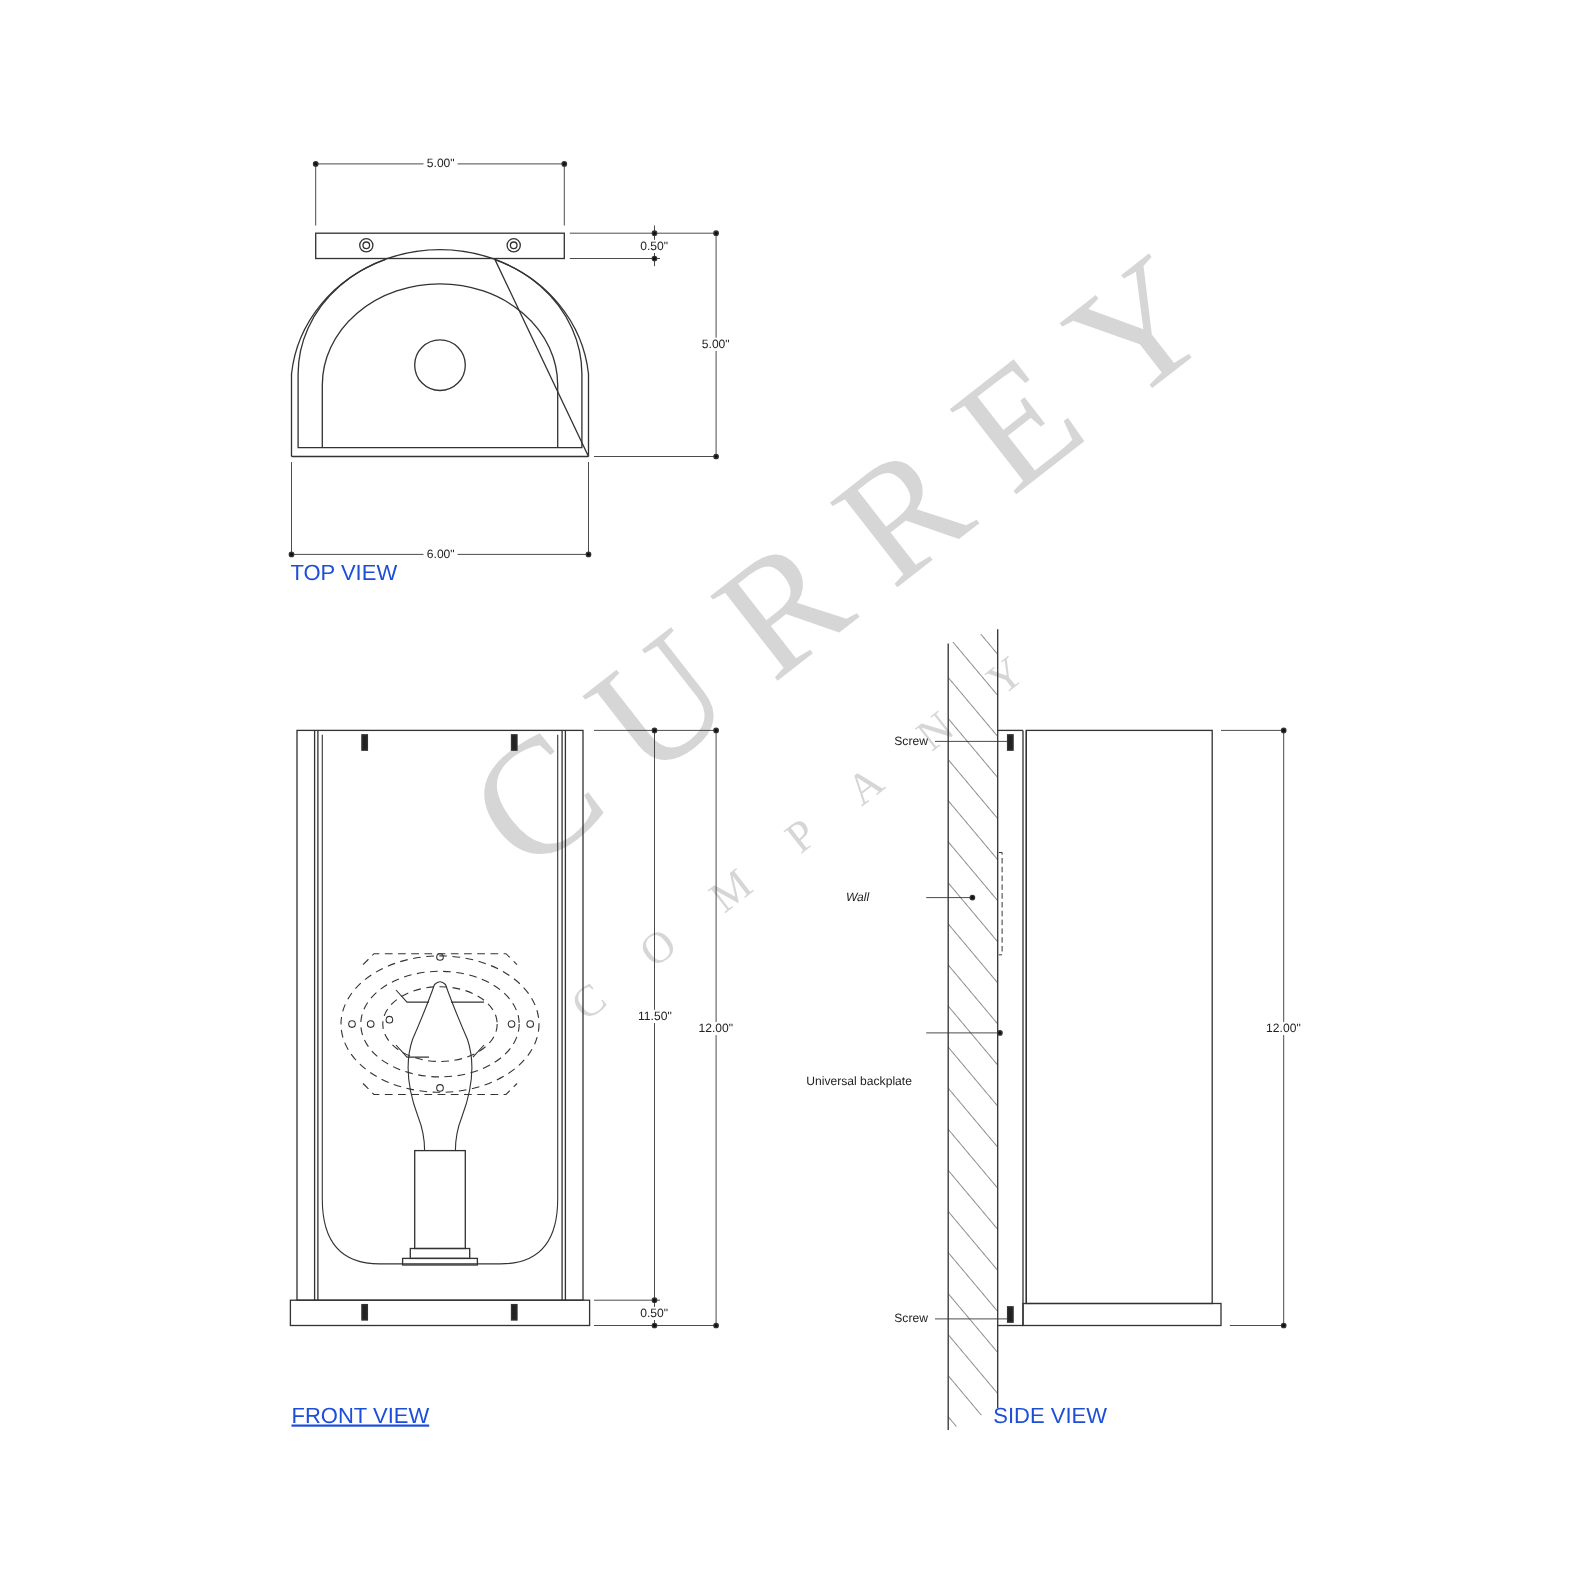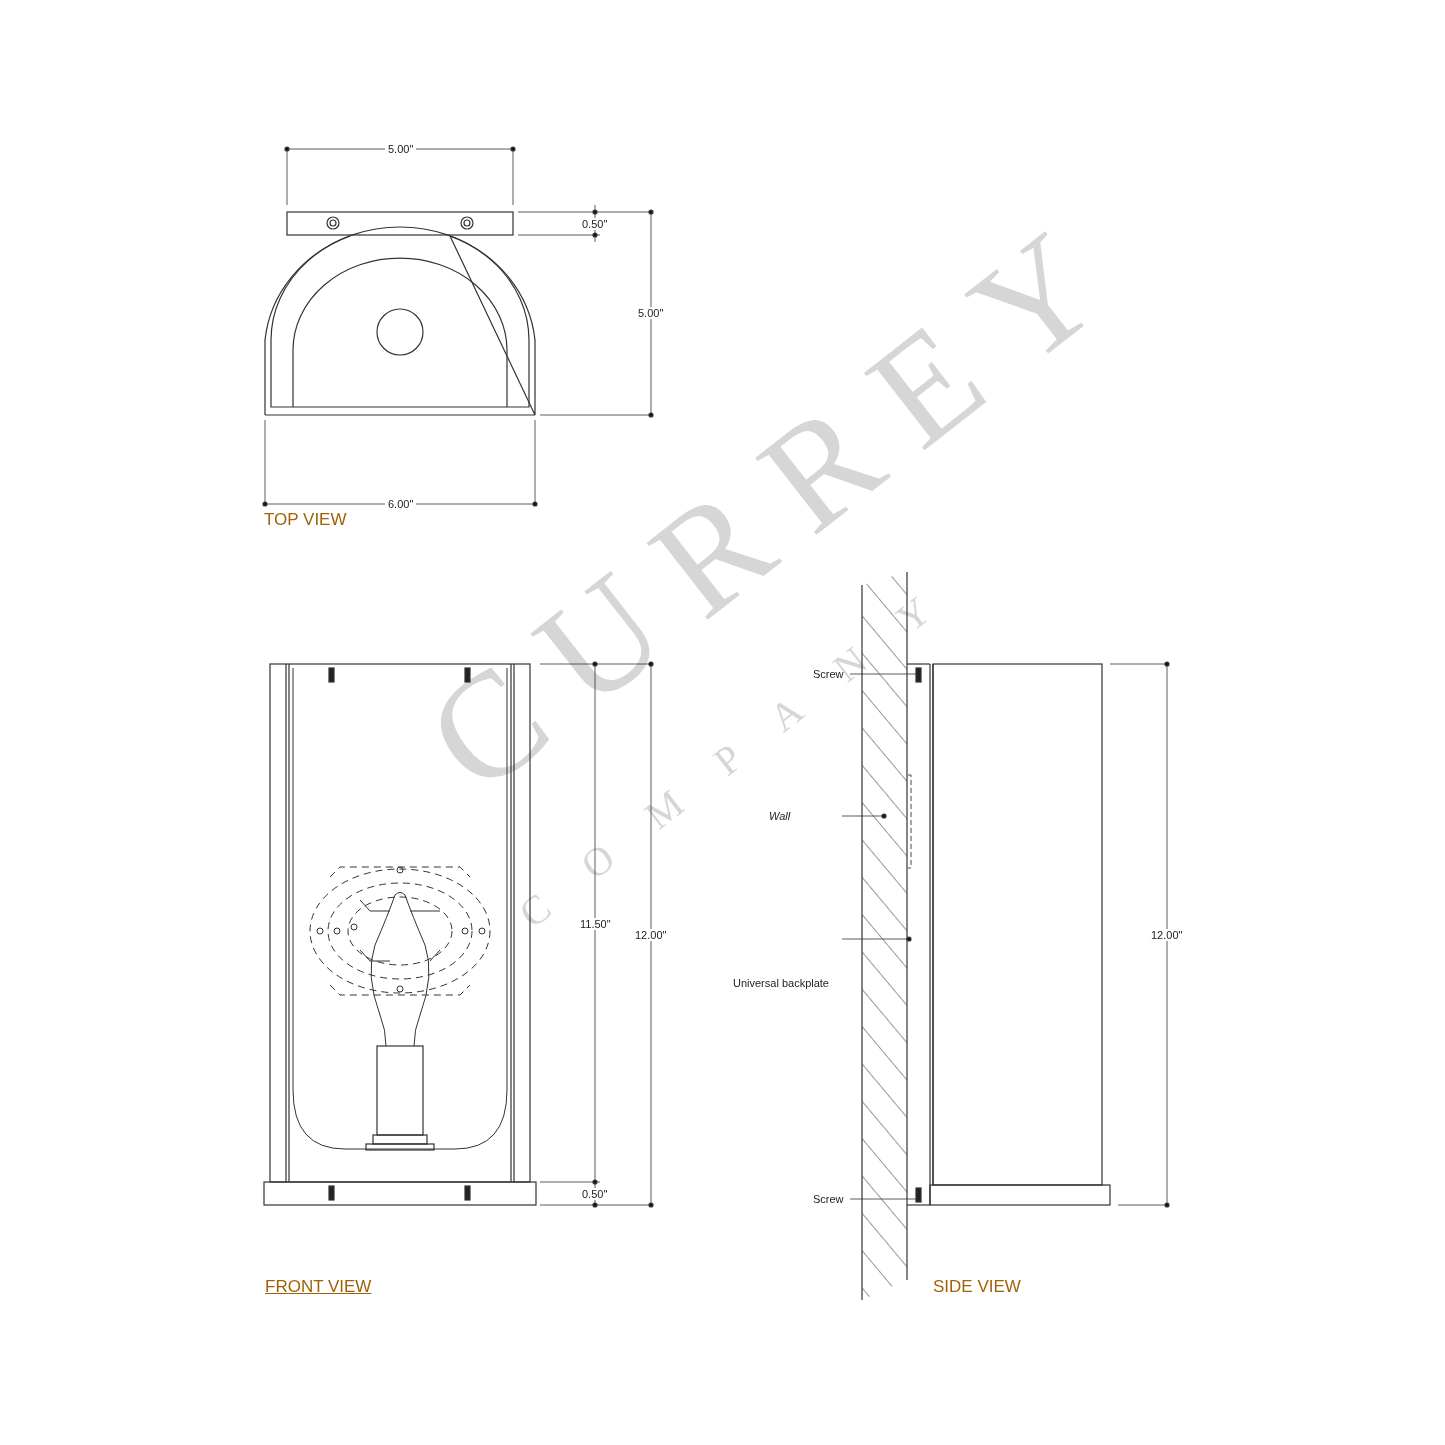--- a/index.html
+++ b/index.html
@@ -1,21 +1,21 @@
 <!DOCTYPE html>
 <html><head>
 <meta charset="utf-8">
 <style>
   html, body { margin: 0; padding: 0; background: #ffffff; }
   #canvas { position: relative; width: 1445px; height: 1445px; background: #fff; overflow: hidden; }
   svg { position: absolute; left: 0; top: 0; }
   .lbl { position: absolute; font-family: "Liberation Sans", sans-serif; color: #222; white-space: nowrap; }
   .dim { font-size: 11px; }
   .callout { font-size: 11px; }
-  .view { font-size: 17px; color: #a16207; }
+  .view { font-size: 20px; color: #1d4ed8; }
   .wm { position: absolute; font-family: "Liberation Serif", serif; color: #d6d6d6; white-space: nowrap; pointer-events: none; }
 </style>
 </head>
 <body>
 
 <div id="canvas">
 
   <div class="wm" style="left:395px; top:690px; font-size:150px; letter-spacing:38px; transform:rotate(-38deg); transform-origin:0 0;">CURREY</div>
   <div class="wm" style="left:510px; top:900px; font-size:40px; letter-spacing:52px; transform:rotate(-38deg); transform-origin:0 0;">COMPANY</div>
 
@@ -161,14 +161,14 @@
   <div class="lbl dim" style="left:580px; top:918px; background:#fff;">11.50"</div>
   <div class="lbl dim" style="left:635px; top:929px; background:#fff;">12.00"</div>
   <div class="lbl dim" style="left:582px; top:1188px; background:#fff;">0.50"</div>
   <div class="lbl view" style="left:265px; top:1277px;text-decoration:underline;">FRONT VIEW</div>
 
   <div class="lbl callout" style="left:813px; top:668px;">Screw</div>
   <div class="lbl callout" style="left:769px; top:810px;font-style:italic;">Wall</div>
   <div class="lbl callout" style="left:733px; top:933px;margin-top:44px;">Universal backplate</div>
   <div class="lbl callout" style="left:813px; top:1193px;">Screw</div>
   <div class="lbl dim" style="left:1151px; top:929px; background:#fff;">12.00"</div>
-  <div class="lbl view" style="left:933px; top:1277px;">SIDE VIEW</div>
+  <div class="lbl view" style="left:903px; top:1277px;">SIDE VIEW</div>
 </div>
 
 </body></html>

